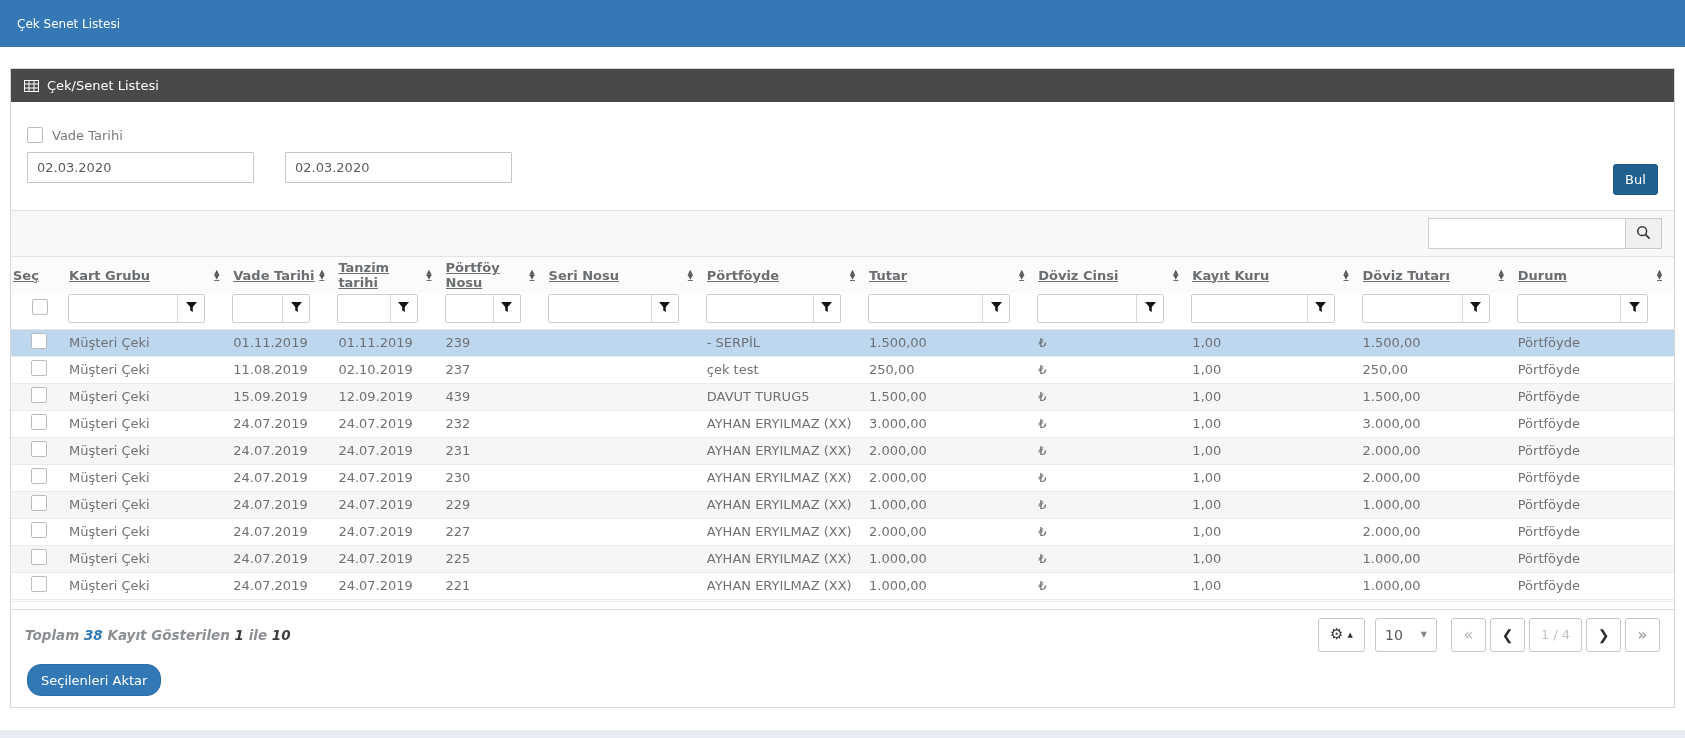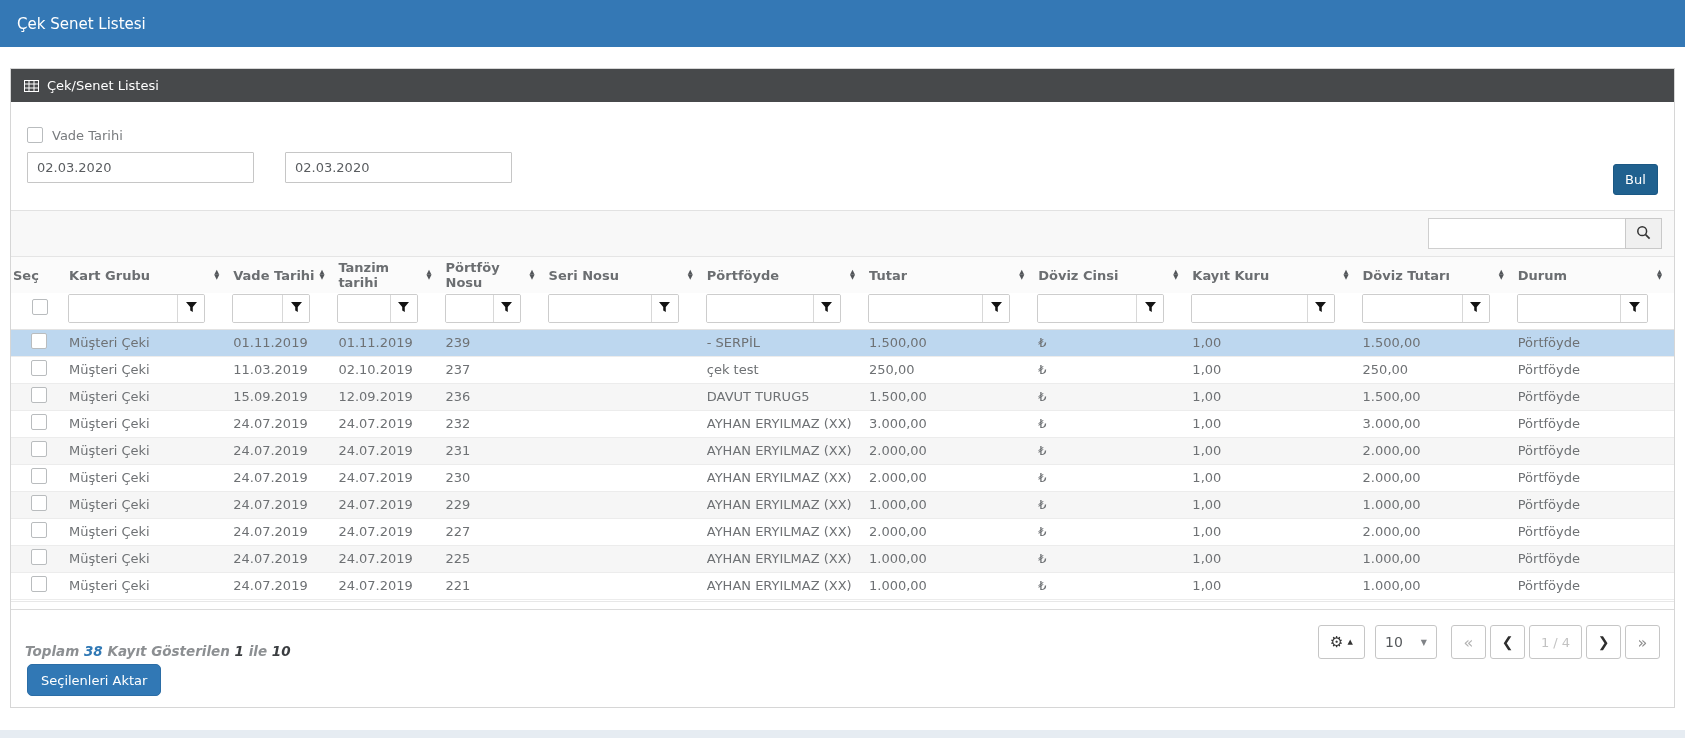--- a/index.html
+++ b/index.html
@@ -6,21 +6,21 @@
   html, body { margin: 0; padding: 0; }
   body {
     width: 1685px; height: 738px; overflow: hidden;
     font-family: "DejaVu Sans", "Liberation Sans", sans-serif;
     font-size: 13px; background: #ffffff;
     display: flex; flex-direction: column;
   }
   
   .topbar {
     height: 47px; flex: 0 0 47px; background: #3478B5; color: #fff;
-    display: flex; align-items: center; padding: 0 17px; font-size: 15px;
+    display: flex; align-items: center; padding: 0 17px; font-size: 12px;
   }
   
   .content { flex: 1 1 auto; padding: 21px 10px 0; background: #fff; }
   .bottom-strip { flex: 0 0 8px; background: #E6ECF2; }
   .panel {
     height: 640px; background: #fff; border: 1px solid #D6D6D6;
     display: flex; flex-direction: column;
   }
   .panel-header {
     flex: 0 0 33px; background: #47494B; color: #fff;
@@ -57,21 +57,21 @@
   }
   .search-btn {
     width: 37px; height: 31px; margin-left: -1px; background: #F0F0F0;
     border: 1px solid #C9C9C9; display: flex; align-items: center; justify-content: center;
     cursor: pointer; padding: 0;
   }
   
   table { width: 100%; border-collapse: collapse; table-layout: fixed; }
   thead tr.hdr { height: 36px; background: #FBFBFB; }
   thead tr.hdr th { font-size: 13px; font-weight: bold; color: #6B6E71; text-align: left; padding: 0 2px; }
-  .hcell { display: flex; align-items: center; justify-content: space-between; padding-right: 10px; }
+  .hcell { display: flex; align-items: center; justify-content: space-between; padding-right: 10px; text-decoration: underline; }
   .hcell .lbl { overflow: hidden; }
   .sorticon { display: inline-flex; flex-direction: column; line-height: 5px; font-size: 6.5px; color: #53565A; cursor: pointer; flex: 0 0 auto; }
   thead tr.flt { height: 36px; background: #fff; border-bottom: 1px solid #E3E3E3; }
   thead tr.flt td { padding: 1px 0 5px 1px; vertical-align: middle; }
   .fgroup {
     display: flex; align-items: stretch; height: 29px; width: calc(100% - 26px);
     border: 1px solid #CDCDCD; border-radius: 2px; background: #fff; overflow: hidden;
   }
   .fgroup input { border: none; outline: none; flex: 1 1 auto; min-width: 0; padding: 0 6px; font-size: 12px; font-family: inherit; }
   .fbtn {
@@ -85,21 +85,21 @@
   tbody tr.selected { background: #BDD7EF; }
   tbody td { font-size: 13px; color: #6E7174; padding: 0 2px; overflow: hidden; white-space: nowrap; }
   td.al-right { text-align: left; }
   td.col-tutar { padding-right: 34px; }
   td.col-doviz_kuru { padding-right: 31px; }
   td.col-doviz_tutari { padding-right: 34px; }
   
   .table-spacer { flex: 1 1 auto; border-bottom: 1px solid #E8E8E8; margin-bottom: 7px; }
   .panel-footer {
     flex: 0 0 50px; border-top: 1px solid #DBDBDB; background: #fff;
-    display: flex; align-items: flex-end; justify-content: space-between; padding: 0 14px;
+    display: flex; align-items: center; justify-content: space-between; padding: 0 14px;
   }
   .summary { font-style: italic; font-weight: bold; font-size: 13.5px; color: #8C8F92; }
   .summary .num-blue { color: #3179B5; }
   .summary .num-dark { color: #3B3E41; }
   .pager { display: flex; align-items: center; gap: 4px; }
   .pgbtn {
     height: 34px; min-width: 35px; background: #fff; border: 1px solid #C6C6C6;
     border-radius: 3px; display: flex; align-items: center; justify-content: center;
     font-size: 15px; cursor: pointer; font-family: inherit; padding: 0 6px;
   }
@@ -109,21 +109,21 @@
   .size-select { min-width: 62px; margin-right: 10px; justify-content: space-between; padding: 0 9px; color: #55585B; font-size: 14px; }
   .size-select .cdn { font-size: 8px; color: #808387; }
   .nav-muted { color: #B2B2B2; font-size: 16px; }
   .nav-dark { color: #2E2E2E; font-size: 14px; font-weight: bold; }
   .nav-last { color: #8E8E8E; font-size: 16px; }
   .indicator { min-width: 53px; color: #C2C2C2; font-size: 13px; cursor: default; }
   
   .export-row { flex: 0 0 48px; display: flex; align-items: center; padding: 0 16px 6px; }
   .export-btn {
     height: 32px; background: #3178B5; color: #fff; border: 1px solid #2B6DA6;
-    border-radius: 5px; font-size: 13px; padding: 0 13px; cursor: pointer; font-family: inherit;
+    border-radius: 14px; font-size: 13px; padding: 0 13px; cursor: pointer; font-family: inherit;
   }
 </style>
 </head>
 <body>
 
 <div class="topbar">
   <span>Çek Senet Listesi</span>
 </div>
 
 <div class="content">
@@ -413,37 +413,37 @@
             <td class="al-left col-borclusu">- SERPİL</td>
             <td class="al-right col-tutar">1.500,00</td>
             <td class="al-left col-doviz_cinsi">₺</td>
             <td class="al-right col-doviz_kuru">1,00</td>
             <td class="al-right col-doviz_tutari">1.500,00</td>
             <td class="al-left col-durum">Pörtföyde</td>
           </tr>
           <tr>
             <td class="cbcell"><span class="cb"></span></td>
             <td class="al-left col-kart_grubu">Müşteri Çeki</td>
-            <td class="al-left col-vade_tarihi">11.03.2019</td>
+            <td class="al-left col-vade_tarihi">11.08.2019</td>
             <td class="al-left col-tanzim_tarihi">02.10.2019</td>
             <td class="al-left col-portfoy_nosu">237</td>
             <td class="al-left col-seri_nosu"></td>
             <td class="al-left col-borclusu">çek test</td>
             <td class="al-right col-tutar">250,00</td>
             <td class="al-left col-doviz_cinsi">₺</td>
             <td class="al-right col-doviz_kuru">1,00</td>
             <td class="al-right col-doviz_tutari">250,00</td>
             <td class="al-left col-durum">Pörtföyde</td>
           </tr>
           <tr>
             <td class="cbcell"><span class="cb"></span></td>
             <td class="al-left col-kart_grubu">Müşteri Çeki</td>
             <td class="al-left col-vade_tarihi">15.09.2019</td>
             <td class="al-left col-tanzim_tarihi">12.09.2019</td>
-            <td class="al-left col-portfoy_nosu">236</td>
+            <td class="al-left col-portfoy_nosu">439</td>
             <td class="al-left col-seri_nosu"></td>
             <td class="al-left col-borclusu">DAVUT TURUG5</td>
             <td class="al-right col-tutar">1.500,00</td>
             <td class="al-left col-doviz_cinsi">₺</td>
             <td class="al-right col-doviz_kuru">1,00</td>
             <td class="al-right col-doviz_tutari">1.500,00</td>
             <td class="al-left col-durum">Pörtföyde</td>
           </tr>
           <tr>
             <td class="cbcell"><span class="cb"></span></td>

